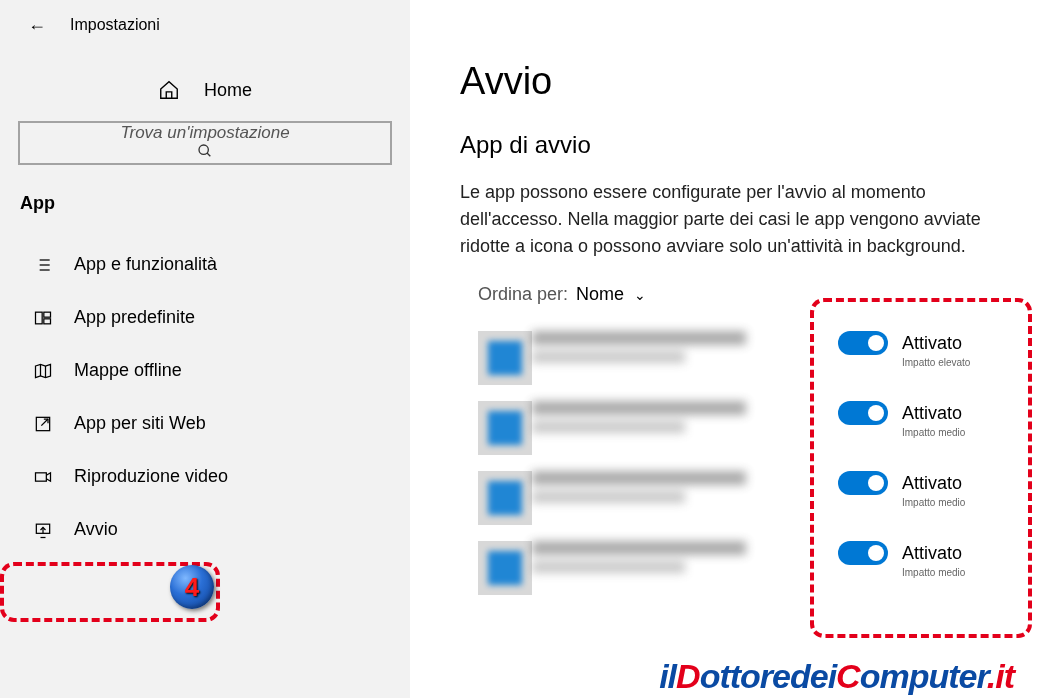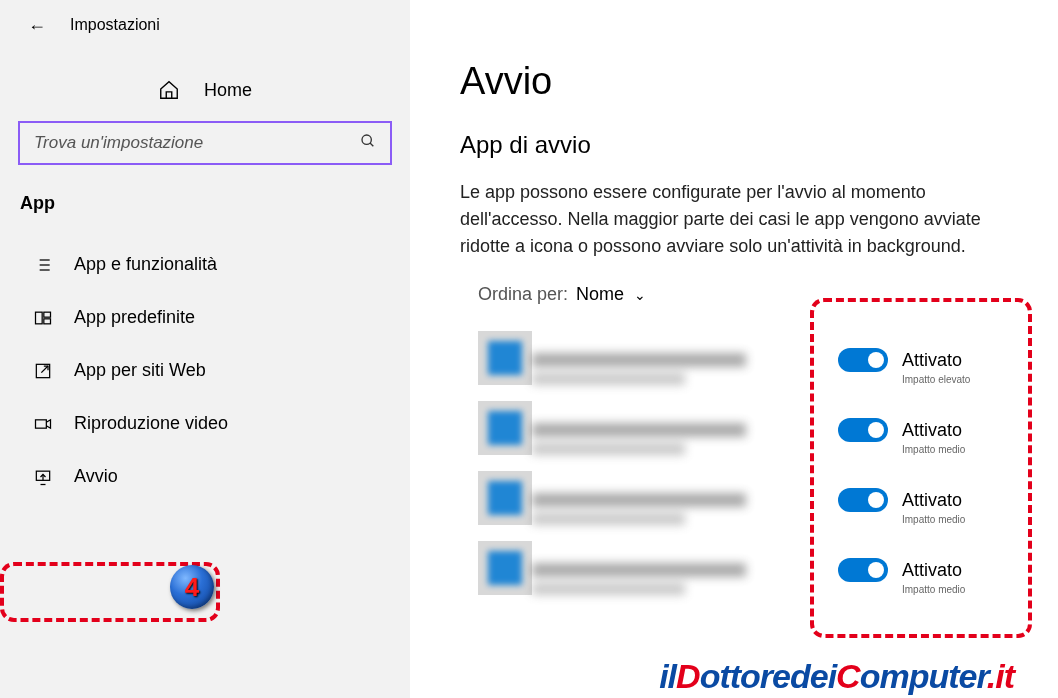--- a/index.html
+++ b/index.html
@@ -45,26 +45,27 @@
     align-items: center;
     gap: 24px;
     padding: 10px 24px 14px 24px;
     margin-top: 20px;
     justify-content: center;
   }
   .home-icon svg { display: block; }
   .home-label { font-size: 18px; }
   .search-box {
     margin: 6px 18px 18px 18px;
-    border: 2px solid #8b5cf6;
+    border: 2px solid #a3a3a3;
     display: flex;
     align-items: center;
     height: 44px;
     padding: 0 14px;
     background: #f2f2f2;
+    flex-direction: column;
   }
   .search-input {
     flex: 1;
     font-size: 17px;
     font-style: italic;
     color: #555;
   }
   .search-icon { font-size: 16px; color: #333; }
   .section-label {
     font-size: 18px;
@@ -113,21 +114,21 @@
     align-items: center;
     gap: 8px;
     font-size: 18px;
     padding-left: 18px;
     margin-bottom: 18px;
   }
   .sort-row .sort-label { color: #555; }
   .sort-row .chev { font-size: 14px; margin-left: 2px; }
   .app-row {
     display: flex;
-    align-items: flex-end;
+    align-items: flex-start;
     padding: 8px 0 8px 18px;
   }
   .app-icon {
     width: 54px;
     height: 54px;
     background: #d8d8d8;
     position: relative;
     overflow: hidden;
   }
   .app-icon::after {
@@ -288,20 +289,30 @@
             <rect x="3" y="5" width="8" height="14"></rect>
               <rect x="13" y="5" width="8" height="6"></rect>
               <rect x="13" y="13" width="8" height="6"></rect>
           </svg>
         </span>
         <span>App predefinite</span>
       </div>
       <div class="nav-item">
         <span class="icon-box">
           <svg width="20" height="20" viewBox="0 0 24 24" fill="none" stroke="#000" stroke-width="1.5">
+            <path d="M3 6 L9 4 L15 6 L21 4 V18 L15 20 L9 18 L3 20 Z"></path>
+              <line x1="9" y1="4" x2="9" y2="18"></line>
+              <line x1="15" y1="6" x2="15" y2="20"></line>
+          </svg>
+        </span>
+        <span>Mappe offline</span>
+      </div>
+      <div class="nav-item">
+        <span class="icon-box">
+          <svg width="20" height="20" viewBox="0 0 24 24" fill="none" stroke="#000" stroke-width="1.5">
             <rect x="4" y="4" width="16" height="16"></rect>
               <path d="M10 14 L18 6"></path>
               <path d="M13 6 H18 V11"></path>
           </svg>
         </span>
         <span>App per siti Web</span>
       </div>
       <div class="nav-item">
         <span class="icon-box">
           <svg width="20" height="20" viewBox="0 0 24 24" fill="none" stroke="#000" stroke-width="1.5">

